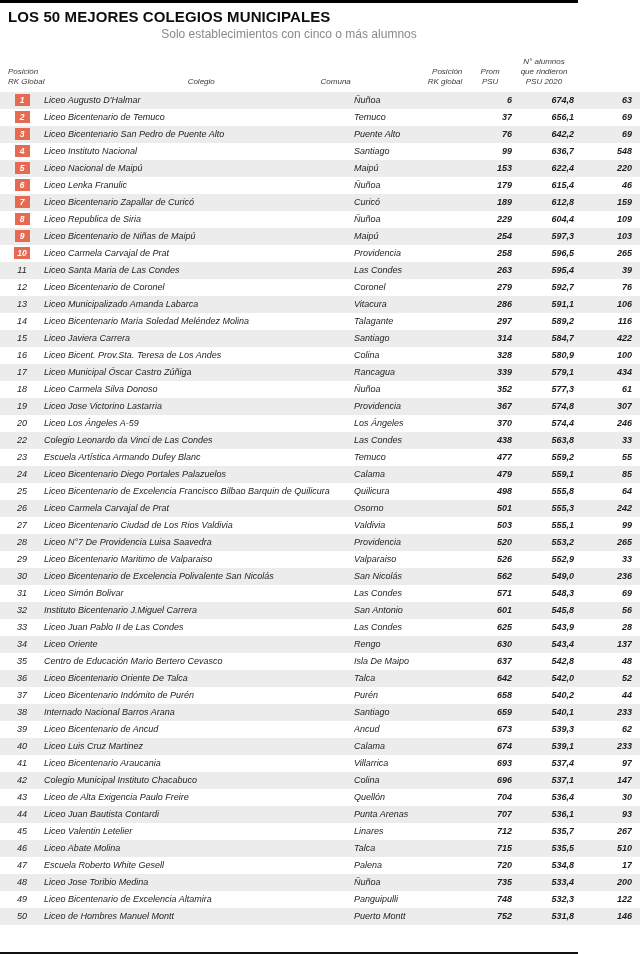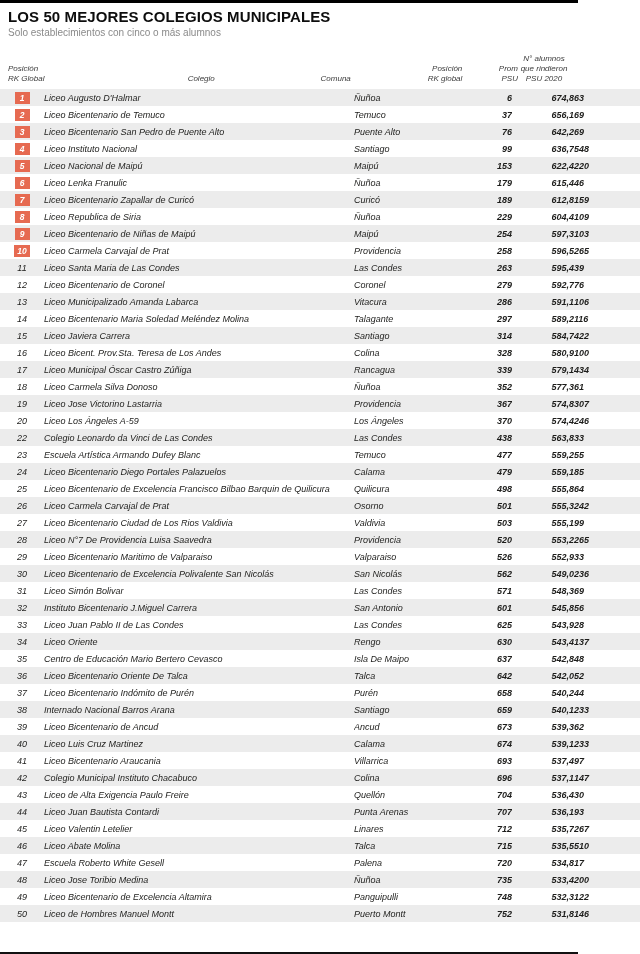--- a/index.html
+++ b/index.html
@@ -16,52 +16,52 @@
     background:#ffffff;
   }
   .top-rule { height:3px; background:#000; }
   .bottom-rule { position:absolute; left:0; right:0; bottom:0; height:2px; background:#111; }
 
   .title {
     font-size:15px; font-weight:bold; color:#0d0d0d;
     margin:5px 8px 0 8px; line-height:1.15; letter-spacing:0.1px;
   }
   .subtitle {
-    font-size:10px; color:#8a8a8a;
-    margin:2px 8px 15px 8px; line-height:1.2;
+    font-size:12px; color:#8a8a8a;
+    margin:2px 8px 15px 8px; line-height:1.2;text-align:center;
   }
 
   .thead {
     display:flex; align-items:flex-end;
     margin-top:9px; padding:0 8px 5px 8px;
     font-size:8px; font-style:italic; color:#3a3a3a;
     line-height:1.25;
   }
   .hc { white-space:pre-line; }
   .h-rank   { width:60px;  text-align:left; }
   .h-school { width:286px; padding-left:20px; text-align:center; }
   .h-comuna { width:108px; text-align:left; }
   .h-rk     { width:50px;  text-align:right; }
-  .h-psu    { width:62px;  text-align:right;font-style:italic; }
+  .h-psu    { width:62px;  text-align:center;font-style:italic; }
   .h-n      { width:58px;  text-align:center; }
 
   .tbody { width:640px; }
   .row {
     display:flex; align-items:center;
     height:17px; padding:0 8px;
     font-size:9px; font-style:italic; color:#1d1d1b;
   }
   .row:nth-child(odd) { background:var(--stripe, #ececec); }
   .cell { white-space:nowrap; overflow:hidden; }
   .cell-rank   { width:28px; display:flex; justify-content:center; align-items:center; overflow:visible; }
   .cell-school { width:318px; padding-left:8px; }
   .cell-comuna { width:108px; }
   .cell-rk     { width:50px; text-align:right; }
   .cell-psu    { width:62px; text-align:right; }
-  .cell-n      { width:58px; text-align:left; }
+  .cell-n      { width:58px; text-align:right; }
   .num { font-weight:bold; }
 
   .badge {
     display:inline-block;
     min-width:15px; padding:2px 3px 1px 3px;
     background:var(--badge, #e66a51);
     color:#ffffff; font-weight:bold; font-style:italic;
     font-size:8.5px; line-height:1; text-align:center;
   }
   .rank-plain {

